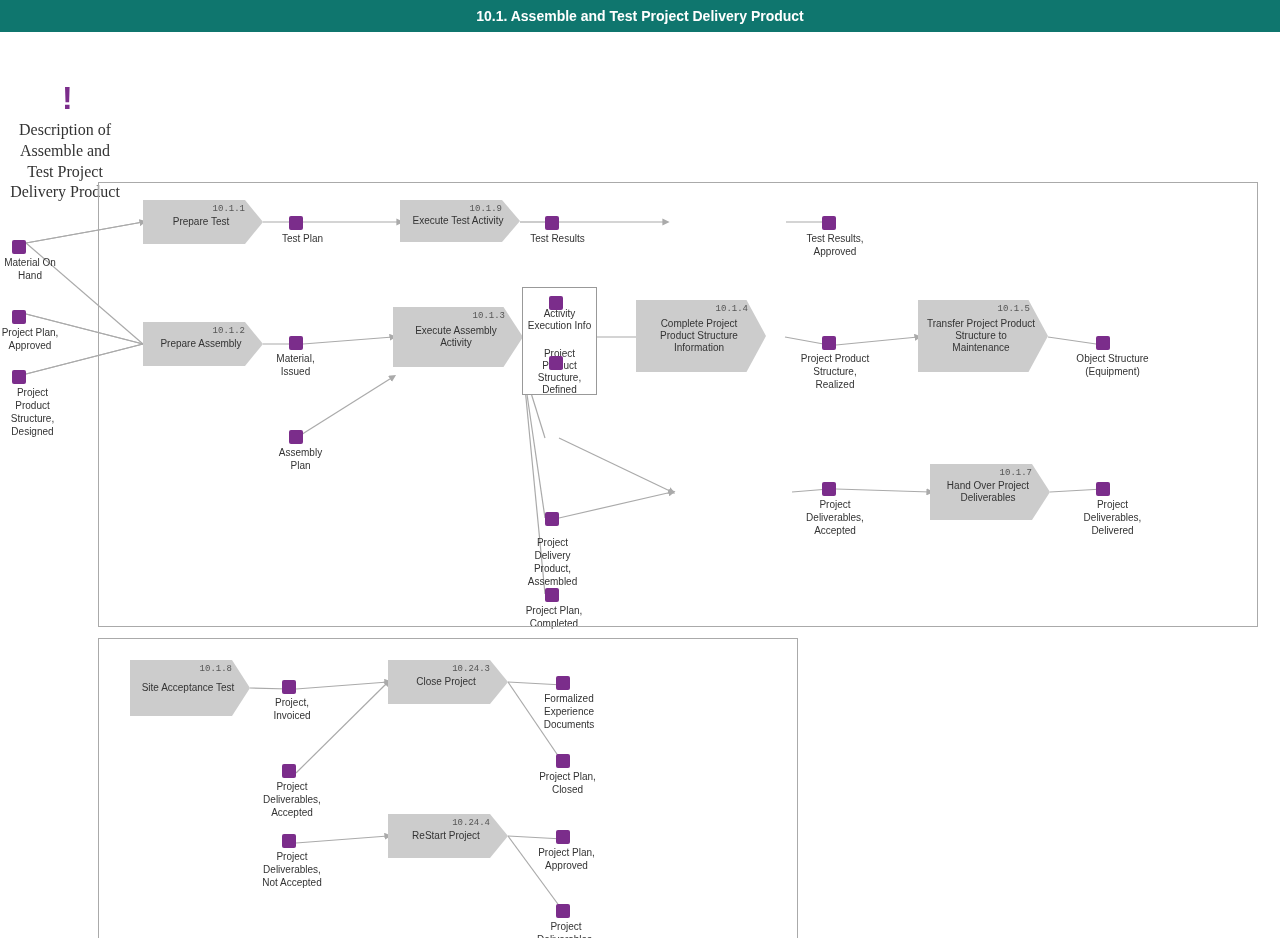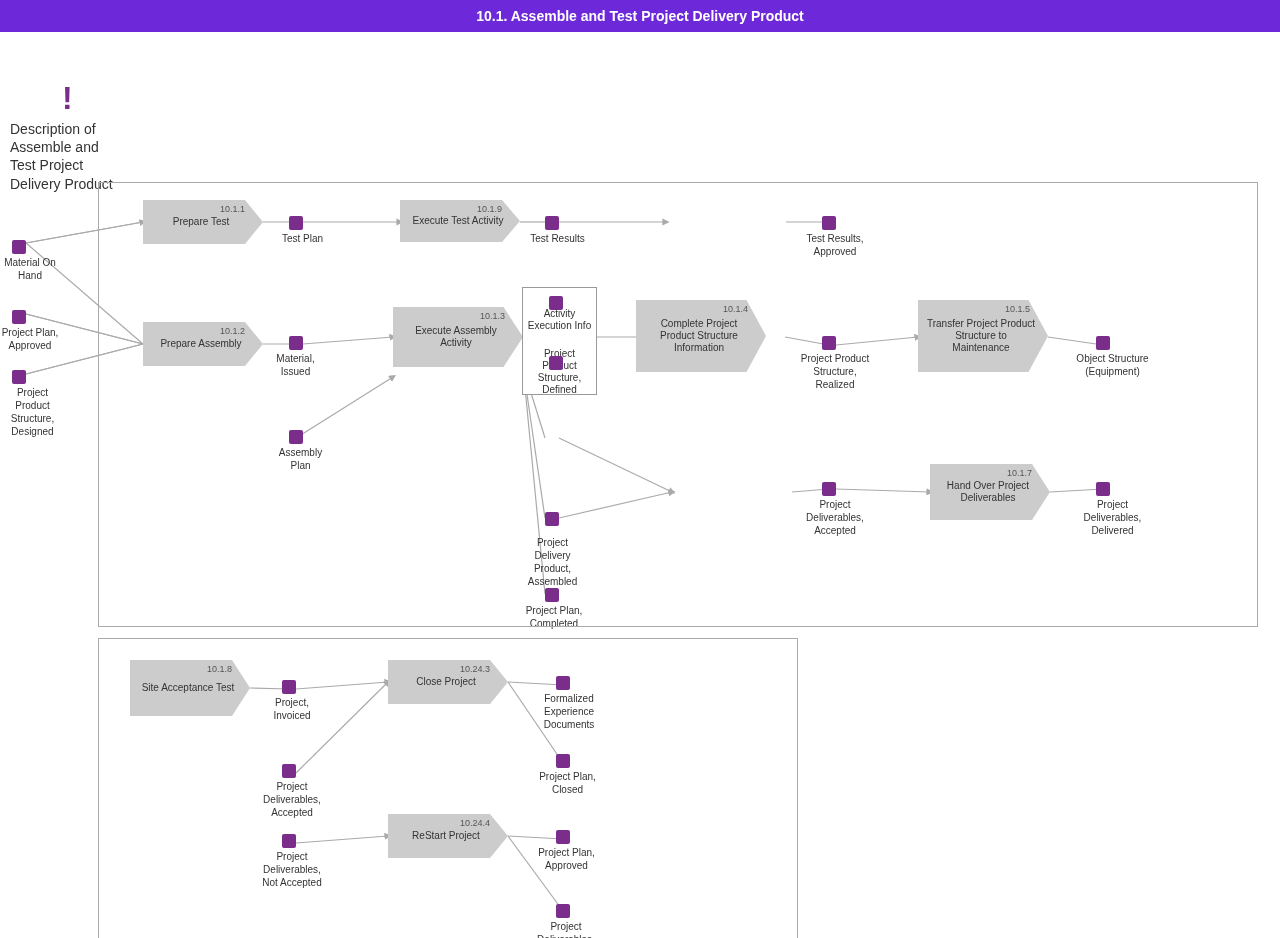--- a/index.html
+++ b/index.html
@@ -1,19 +1,19 @@
 <!DOCTYPE html>
 <html><head>
   <meta charset="utf-8">
   <style>
     * { box-sizing: border-box; margin: 0; padding: 0; }
     body { font-family: Arial, sans-serif; background: #fff; font-size: 11px; }
 
     .header {
-      background: #6d28d9;
+      background: #0f766e;
       color: white;
       text-align: center;
       padding: 8px;
       font-size: 14px;
       font-weight: bold;
     }
 
     .canvas {
       position: relative;
       width: 1280px;
@@ -30,24 +30,25 @@
       font-weight: bold;
       left: 62px;
       top: 48px;
     }
 
     .desc-label {
       position: absolute;
       left: 10px;
       top: 88px;
       width: 110px;
-      text-align: left;
-      font-size: 14px;
+      text-align: center;
+      font-size: 16px;
       color: #333;
       line-height: 1.3;
+      font-family: Liberation Serif, serif;
     }
 
     
     .arrow-shape {
       position: absolute;
       background: #ccc;
       clip-path: polygon(0 0, 85% 0, 100% 50%, 85% 100%, 0 100%);
       display: flex;
       align-items: center;
       justify-content: center;
@@ -57,20 +58,21 @@
       line-height: 1.2;
       padding: 4px 12px 4px 8px;
     }
 
     .arrow-shape .num {
       position: absolute;
       top: 4px;
       right: 18px;
       font-size: 9px;
       color: #555;
+      font-family: Liberation Mono, monospace;
     }
 
     
     .dot {
       position: absolute;
       width: 14px;
       height: 14px;
       background: #7B2D8B;
       border-radius: 2px;
     }

